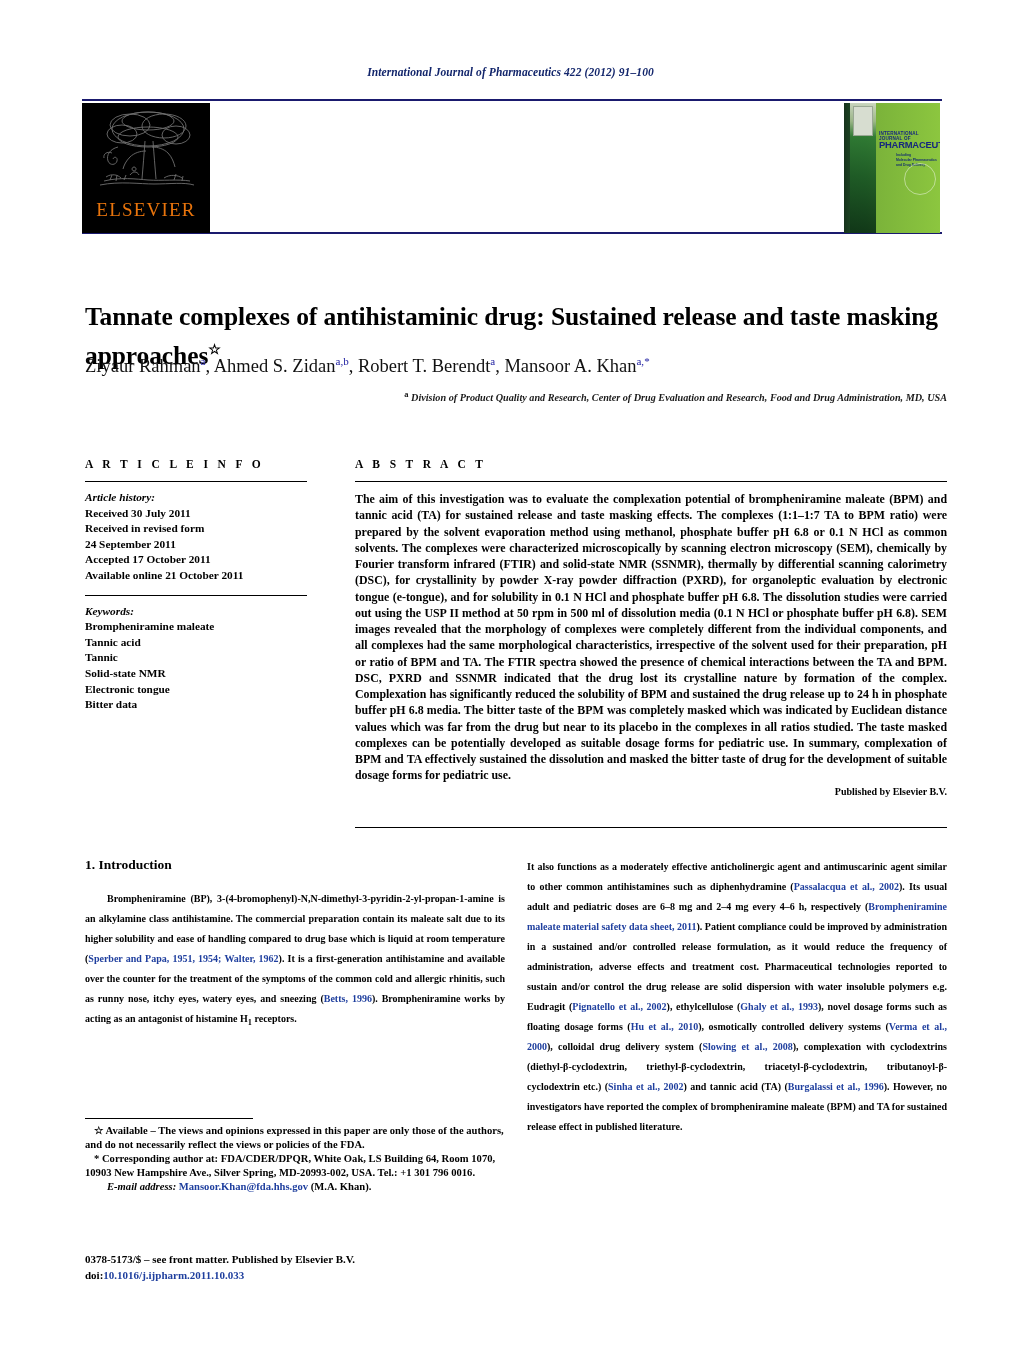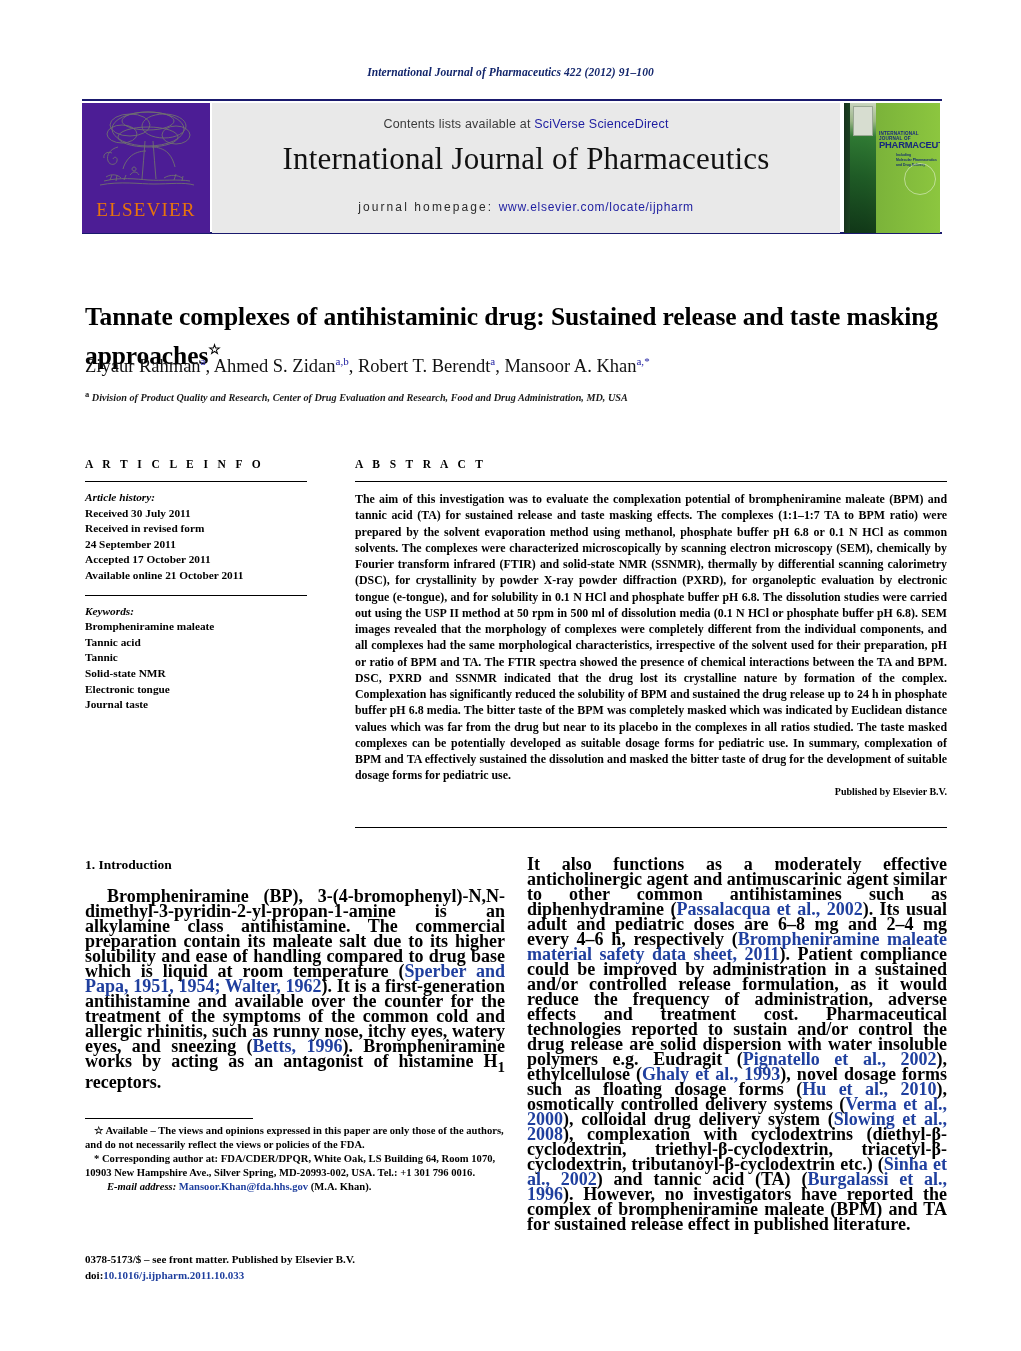--- a/index.html
+++ b/index.html
@@ -43,21 +43,21 @@
     width: 860px;
     height: 135px;
     border-top: 2px solid #1a1a6e;
     border-bottom: 2px solid #1a1a6e;
     box-sizing: border-box;
   }
   .mh-logo {
     position: absolute;
     left: 0; top: 2px;
     width: 128px; height: 130px;
-    background: #4c1d95;
+    background: #000000;
   }
   .mh-band {
     position: absolute;
     left: 130px; top: 2px;
     width: 628px; height: 130px;
     background: #e9e9e9;
   }
   .mh-cover {
     position: absolute;
     left: 762px; top: 2px;
@@ -182,20 +182,21 @@
   .affil {
     position: absolute;
     left: 85px; top: 387px;
     width: 862px;
     font-family: "Liberation Serif", serif;
     font-style: italic;
     font-weight: bold;
     font-size: 10.2px;
     line-height: 14.5px;
     color: #1a1a1a;
+    text-align: right;
   }
   .affil sup { font-style: normal; }
 
   
   .sec-head {
     font-family: "Liberation Serif", serif;
     font-weight: bold;
     font-size: 11.5px;
     letter-spacing: 3.4px;
     color: #000;
@@ -264,22 +265,22 @@
   }
   .h1 {
     font-family: "Liberation Serif", serif;
     font-weight: bold;
     font-size: 13.5px;
     margin-bottom: 16px;
   }
   .para {
     font-family: "Liberation Serif", serif;
     font-weight: bold;
-    font-size: 18px;
-    line-height: 15px;
+    font-size: 10px;
+    line-height: 20px;
     text-align: justify;
     color: #000;
     text-indent: 22px;
   }
   .para.noind { text-indent: 0; }
   .ref { color: #1f3f9e; }
 
   
   .fn-rule {
     position: absolute;
@@ -351,30 +352,20 @@
 
             <path d="M20 73 l2 -5 M26 74 l1 -6 M34 73 l2 -5 M84 73 l2 -6 M92 74 l1 -5"></path>
 
             <path d="M40 68 c3 -4 7 -4 9 0 M44 64 a2 2 0 1 1 0.1 0"></path>
           </g>
         </svg>
       </div>
       <div class="elsevier-word">ELSEVIER</div>
     </div>
 
-    <div class="mh-band">
-      <div class="contents-line">
-        <span>Contents lists available at </span><span class="lnk">SciVerse ScienceDirect</span>
-      </div>
-      <div class="journal-title">International Journal of Pharmaceutics</div>
-      <div class="homepage-line">
-        <span>journal homepage:</span>
-        <span class="lnk">www.elsevier.com/locate/ijpharm</span>
-      </div>
-    </div>
 
     <div class="mh-cover">
       <div class="cov">
         <div class="cov-tube"></div>
         <div class="cov-tube2"></div>
         <div class="cov-t1">INTERNATIONAL JOURNAL OF</div>
         <div class="cov-t2">PHARMACEUTICS</div>
         <div class="cov-t3">Including<br>Molecular Pharmaceutics<br>and Drug Delivery</div>
         <div class="cov-ring"></div>
       </div>
@@ -405,21 +396,21 @@
       <div>Available online 21 October 2011</div>
     </div>
     <div class="info-rule"></div>
     <div class="info-block">
       <div class="it">Keywords:</div>
       <div>Brompheniramine maleate</div>
       <div>Tannic acid</div>
       <div>Tannic</div>
       <div>Solid-state NMR</div>
       <div>Electronic tongue</div>
-      <div>Journal taste</div>
+      <div>Bitter data</div>
     </div>
   </div>
 
   <div class="abs-col">
     <div class="sec-head">A B S T R A C T</div>
     <div class="abs-rule"></div>
     <div class="abs-body">The aim of this investigation was to evaluate the complexation potential of brompheniramine maleate (BPM) and tannic acid (TA) for sustained release and taste masking effects. The complexes (1:1–1:7 TA to BPM ratio) were prepared by the solvent evaporation method using methanol, phosphate buffer pH 6.8 or 0.1 N HCl as common solvents. The complexes were characterized microscopically by scanning electron microscopy (SEM), chemically by Fourier transform infrared (FTIR) and solid-state NMR (SSNMR), thermally by differential scanning calorimetry (DSC), for crystallinity by powder X-ray powder diffraction (PXRD), for organoleptic evaluation by electronic tongue (e-tongue), and for solubility in 0.1 N HCl and phosphate buffer pH 6.8. The dissolution studies were carried out using the USP II method at 50 rpm in 500 ml of dissolution media (0.1 N HCl or phosphate buffer pH 6.8). SEM images revealed that the morphology of complexes were completely different from the individual components, and all complexes had the same morphological characteristics, irrespective of the solvent used for their preparation, pH or ratio of BPM and TA. The FTIR spectra showed the presence of chemical interactions between the TA and BPM. DSC, PXRD and SSNMR indicated that the drug lost its crystalline nature by formation of the complex. Complexation has significantly reduced the solubility of BPM and sustained the drug release up to 24 h in phosphate buffer pH 6.8 media. The bitter taste of the BPM was completely masked which was indicated by Euclidean distance values which was far from the drug but near to its placebo in the complexes in all ratios studied. The taste masked complexes can be potentially developed as suitable dosage forms for pediatric use. In summary, complexation of BPM and TA effectively sustained the dissolution and masked the bitter taste of drug for the development of suitable dosage forms for pediatric use.</div>
     <div class="abs-pub">Published by Elsevier B.V.</div>
   </div>
   <div class="abs-bottom-rule"></div>

